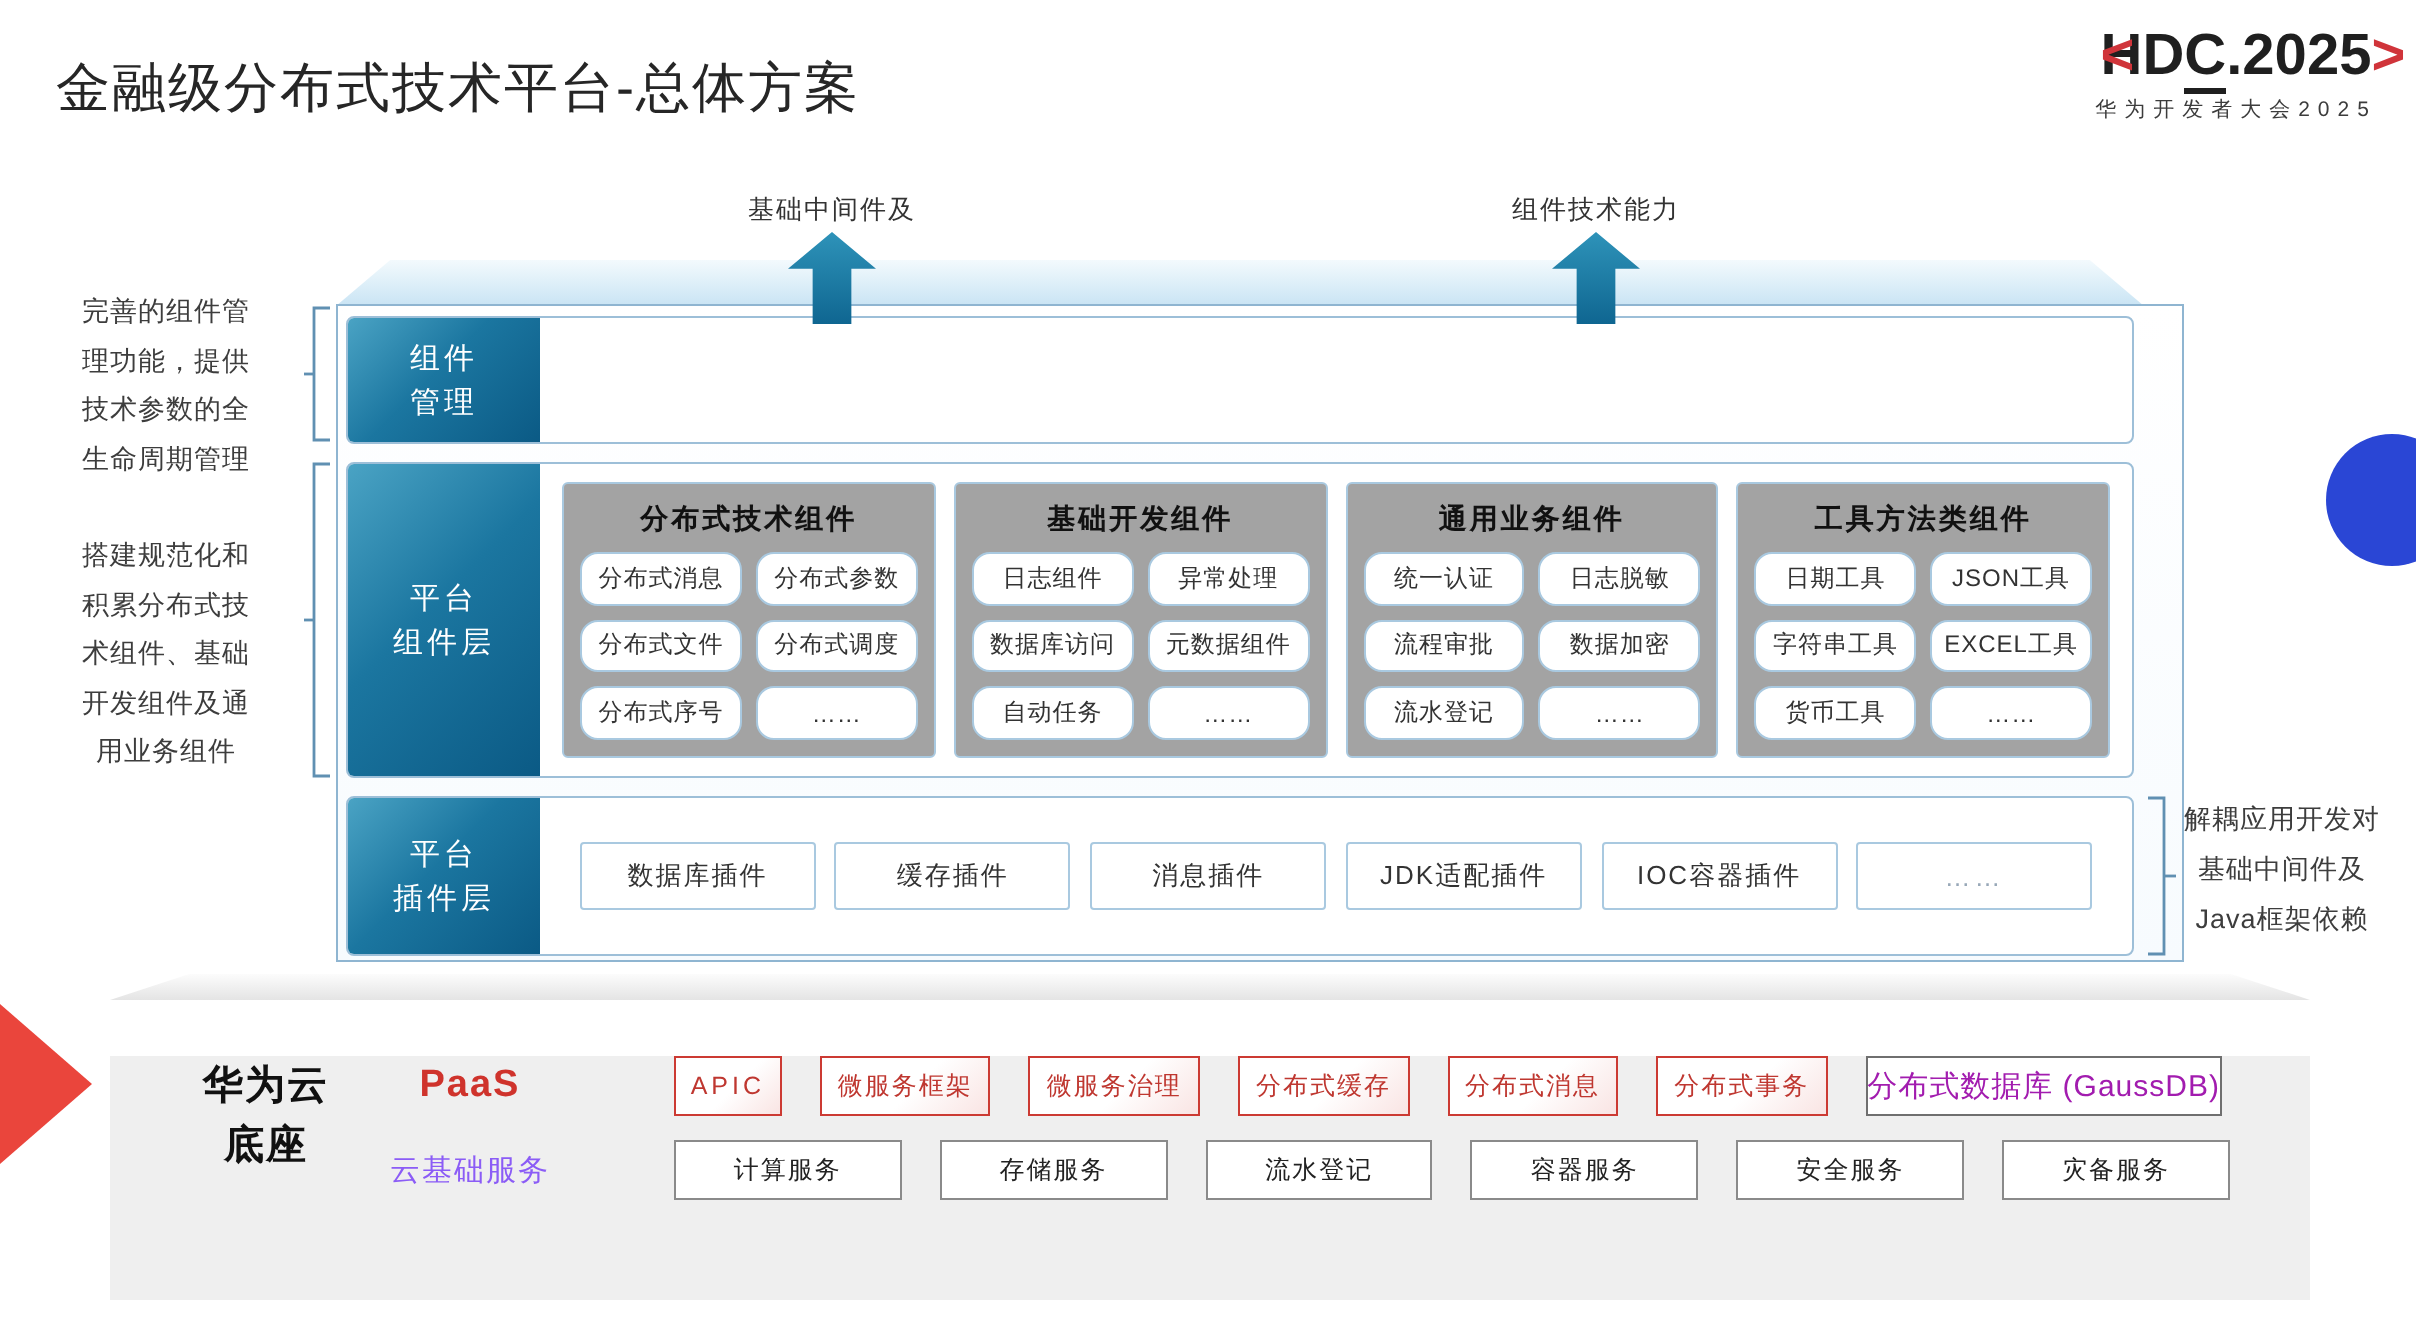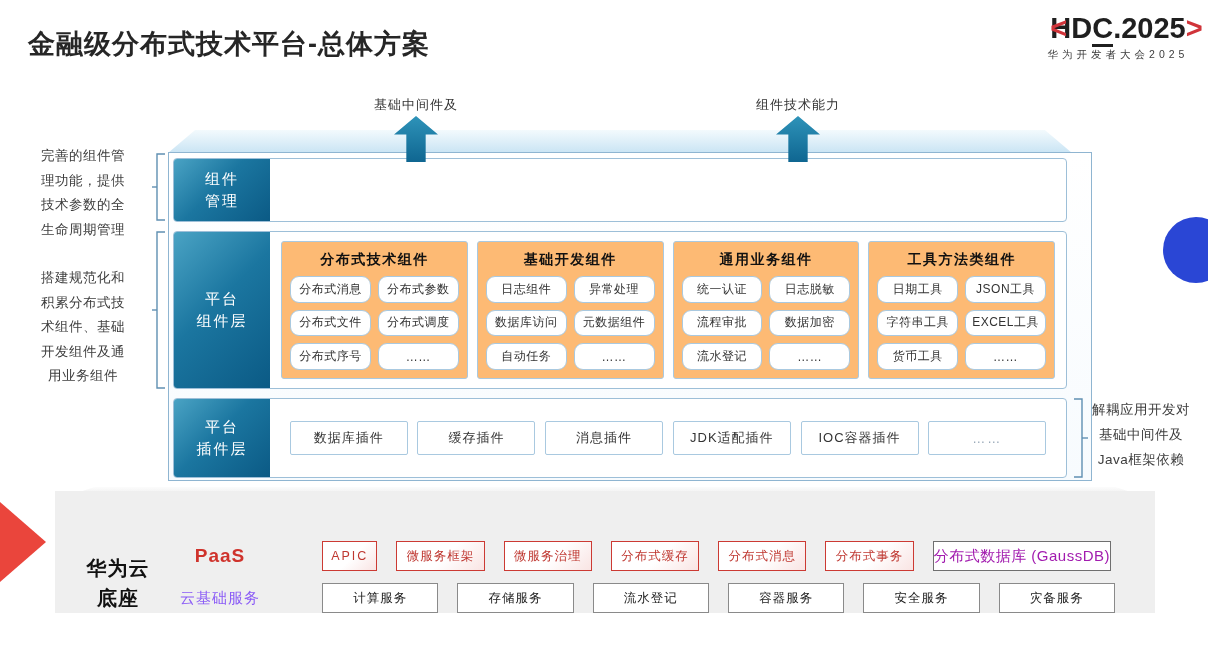--- a/index.html
+++ b/index.html
@@ -1,21 +1,21 @@
 <!DOCTYPE html>
 <html><head>
 <meta charset="utf-8">
 <style>
   * { margin:0; padding:0; box-sizing:border-box; }
   html,body { background:#fff; }
   body { font-family:"Liberation Sans","DejaVu Sans",sans-serif; }
   #canvas { position:relative; width:1208px; height:663px; background:#fff; overflow:hidden; }
 
   
-  .page-title { position:absolute; left:28px; top:26px; font-size:27px; font-weight:700; color:#262626; letter-spacing:1px; }
+  .page-title { position:absolute; left:28px; top:26px; font-size:27px; font-weight:400; color:#262626; letter-spacing:1px; }
 
   
   .logo { position:absolute; left:1030px; top:12px; width:176px; text-align:center; }
   .logo-line1 { font-size:29px; font-weight:800; color:#1f1f1f; white-space:nowrap; letter-spacing:0; }
   .logo-line1 .bracket { color:#d0343a; }
   .logo-line1 .uc { border-bottom:3px solid #1f1f1f; padding-bottom:0px; }
   .logo-sub { margin-top:3px; font-size:10.5px; color:#3c3c3c; letter-spacing:4px; white-space:nowrap; }
 
   
   .cap { position:absolute; top:96px; width:124px; display:flex; flex-direction:column; align-items:center; z-index:6; }
@@ -45,42 +45,42 @@
 
   .chips-line { display:flex; align-items:center; justify-content:space-evenly; height:100%; padding:0 10px; }
   .chip { display:flex; align-items:center; justify-content:center; background:#fff;
       border:1px solid #a9c9e0; color:#333; letter-spacing:1px; white-space:nowrap; }
   .chip-1 { height:30px; padding:0 19px; border-radius:4px; font-size:13px; }
   .chip-plus { padding:0 30px; letter-spacing:2px; }
   .chip-3 { height:34px; min-width:118px; padding:0 14px; border-radius:2px; font-size:13px; }
   .chip-dots { color:#98a8b8; letter-spacing:2px; }
 
   .groups { display:flex; gap:9px; height:100%; padding:9px 11px; }
-  .group { flex:1; border:1px solid #a9c9e0; border-radius:3px; background:#fdba74;
+  .group { flex:1; border:1px solid #a9c9e0; border-radius:3px; background:#a3a3a3;
       padding:5px 8px 8px; display:flex; flex-direction:column; }
   .group-title { text-align:center; font-weight:700; font-size:14px; color:#111;
       letter-spacing:1.5px; padding:4px 0 7px; white-space:nowrap; }
   .group-grid { flex:1; display:grid; grid-template-columns:1fr 1fr; gap:7px; }
   .g-chip { border:1px solid #a9c9e0; border-radius:9px; background:#fff; font-size:12px; color:#333;
       display:flex; align-items:center; justify-content:center; letter-spacing:0.5px; white-space:nowrap; }
 
   
   .note { position:absolute; width:122px; font-size:13.5px; color:#3d3d3d; line-height:24.5px;
       text-align:center; letter-spacing:0.5px; }
   .note-l1 { left:22px; top:144px; }
   .note-l2 { left:22px; top:266px; }
   .note-r  { left:1080px; top:397px; line-height:25px; }
   .bracket { position:absolute; z-index:3; }
 
   
   .plat-topface { position:absolute; left:55px; top:487px; width:1100px; height:13px;
       clip-path:polygon(3.6% 0,96.4% 0,100% 100%,0 100%);
       background:linear-gradient(180deg,#fcfcfc,#e4e4e4); }
-  .platform { position:absolute; left:55px; top:491px; width:1100px; height:122px; background:#efefef;
-      display:flex; align-items:flex-end; padding:0 40px 0 23px; }
+  .platform { position:absolute; left:55px; top:528px; width:1100px; height:122px; background:#efefef;
+      display:flex; align-items:flex-start; padding:0 40px 0 38px; }
   .plat-label { width:80px; font-size:20px; font-weight:800; color:#111; line-height:30px;
       text-align:center; letter-spacing:1px; }
   .plat-rows { flex:1; display:flex; flex-direction:column; gap:12px; margin-left:16px; }
   .plat-row { display:flex; align-items:center; height:30px;gap:44px; }
   .paas-label { width:92px; text-align:center; font-size:19px; font-weight:800; color:#cf332c; letter-spacing:1px; }
   .cloud-label { width:92px; text-align:center; font-size:15px; color:#8b5cf6; letter-spacing:1px; white-space:nowrap; }
   .plat-chips { flex:1; display:flex; gap:19px; margin-left:12px; height:100%; }
   .plat-row.paas .plat-chips { margin-right:4px; }
   .r-chip { flex:1; display:flex; align-items:center; justify-content:center; font-size:12.5px;
       border:1px solid #cc3a33; color:#bf3730; letter-spacing:1px; white-space:nowrap;

